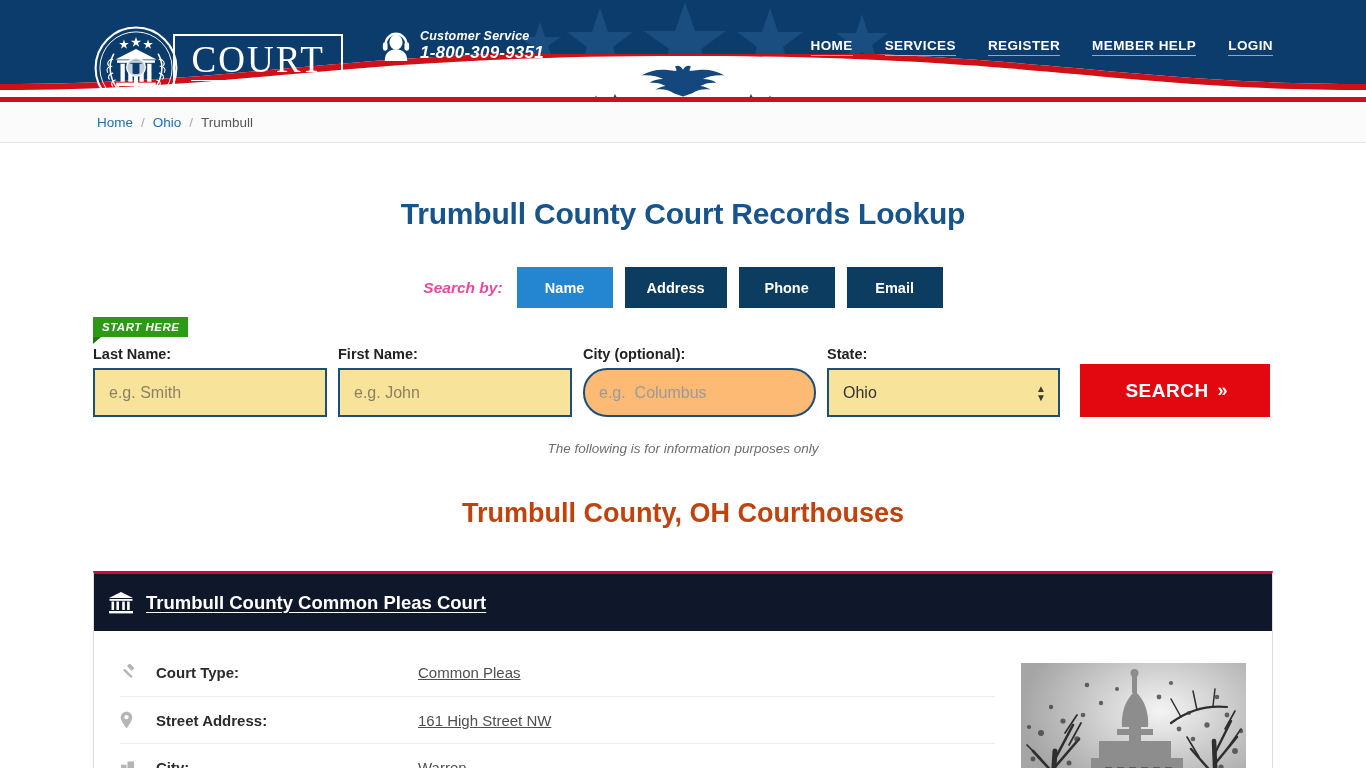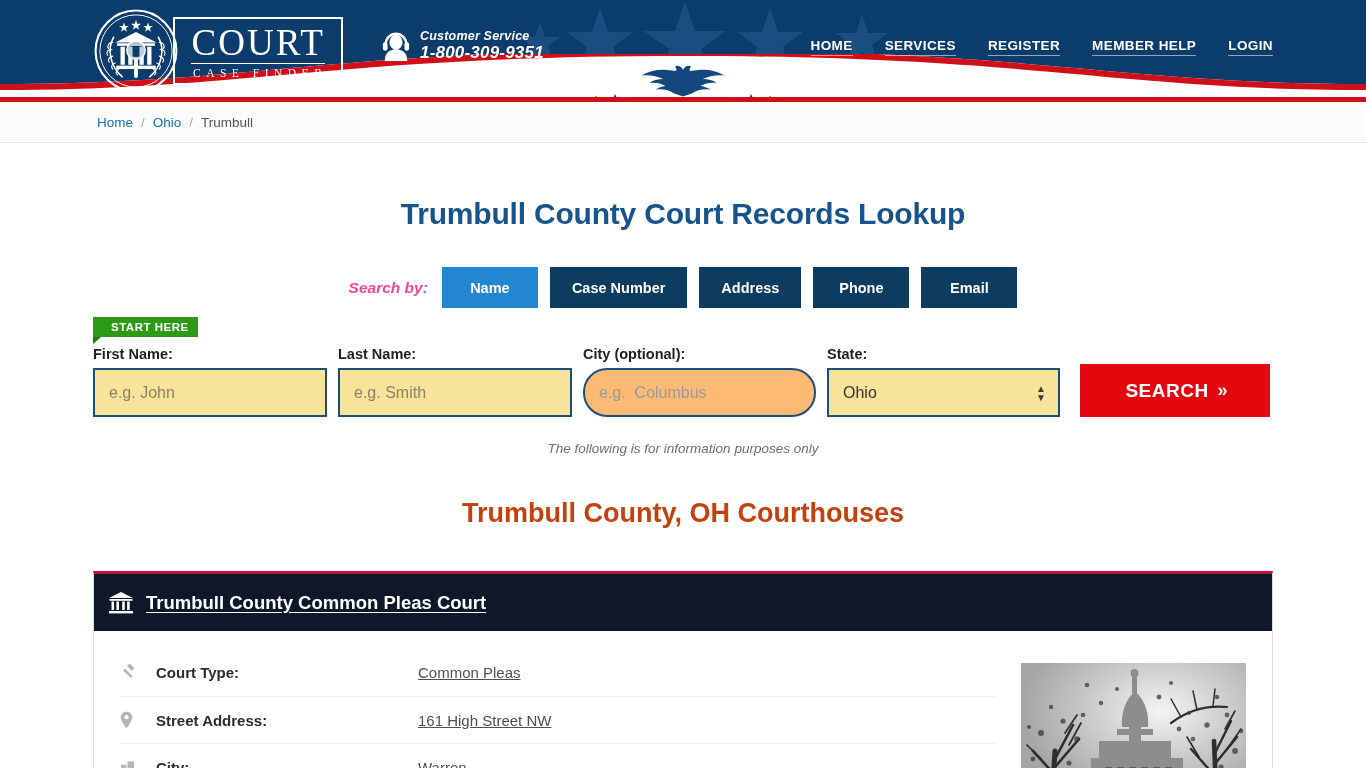--- a/index.html
+++ b/index.html
@@ -24,21 +24,21 @@
   .header-inner {
     position: relative;
     width: 1180px;
     margin: 0 auto;
     height: 102px;
     z-index: 3;
   }
 
   
   .logo-wrap {
-    position: absolute; left: 0; top: 8px;
+    position: absolute; left: 0; top: 25px;
     display: flex; align-items: center; gap: 0px;
   }
   .logo-seal { width: 86px; height: 86px; }
   .logo-box {
     border: 2px solid #ffffff;
     padding: 6px 14px 4px 14px;
     margin-left: -6px;
     text-align: center;
   }
   .logo-court {
@@ -148,22 +148,23 @@
 
   
   .form-area { position: relative; margin-top: 18px; }
   .start-badge {
     position: absolute; left: 0px; top: -9px;
     background: #2d9a16;
     color: #ffffff;
     font-size: 11.5px;
     font-weight: bold;
     letter-spacing: .5px;
-    padding: 4px 9px 4px 18px;
+    padding: 4px 9px 4px 9px;
     z-index: 5;
+    font-style: italic;
   }
   .start-badge::after {
     content: "";
     position: absolute; left: 0; bottom: -7px;
     border-left: 8px solid #21760f;
     border-bottom: 7px solid transparent;
   }
 
   .form-row {
     display: flex; align-items: flex-end; gap: 11px;
@@ -409,38 +410,37 @@
   </div>
 </div>
 
 <div class="main">
 
   <h1 class="page-title">Trumbull County Court Records Lookup</h1>
 
   <div class="searchby-row">
     <span class="searchby-label">Search by:</span>
     <button class="tab active">Name</button>
-    <button class="tab">Case Number</button>
     <button class="tab">Address</button>
     <button class="tab">Phone</button>
     <button class="tab">Email</button>
   </div>
 
   <div class="form-area">
     <div class="start-badge">START HERE</div>
 
     <div class="form-row">
+      <div class="field f-last">
+        <label class="field-label">Last Name:</label>
+        <input type="text" placeholder="e.g. Smith" style="">
+      </div>
+
       <div class="field f-first">
         <label class="field-label">First Name:</label>
         <input type="text" placeholder="e.g. John" style="">
-      </div>
-
-      <div class="field f-last">
-        <label class="field-label">Last Name:</label>
-        <input type="text" placeholder="e.g. Smith" style="">
       </div>
 
       <div class="field f-city">
         <label class="field-label">City (optional):</label>
         <input type="text" placeholder="e.g.  Columbus" style="">
       </div>
 
       <div class="field f-state">
         <label class="field-label">State:</label>
         <div class="select-wrap">

